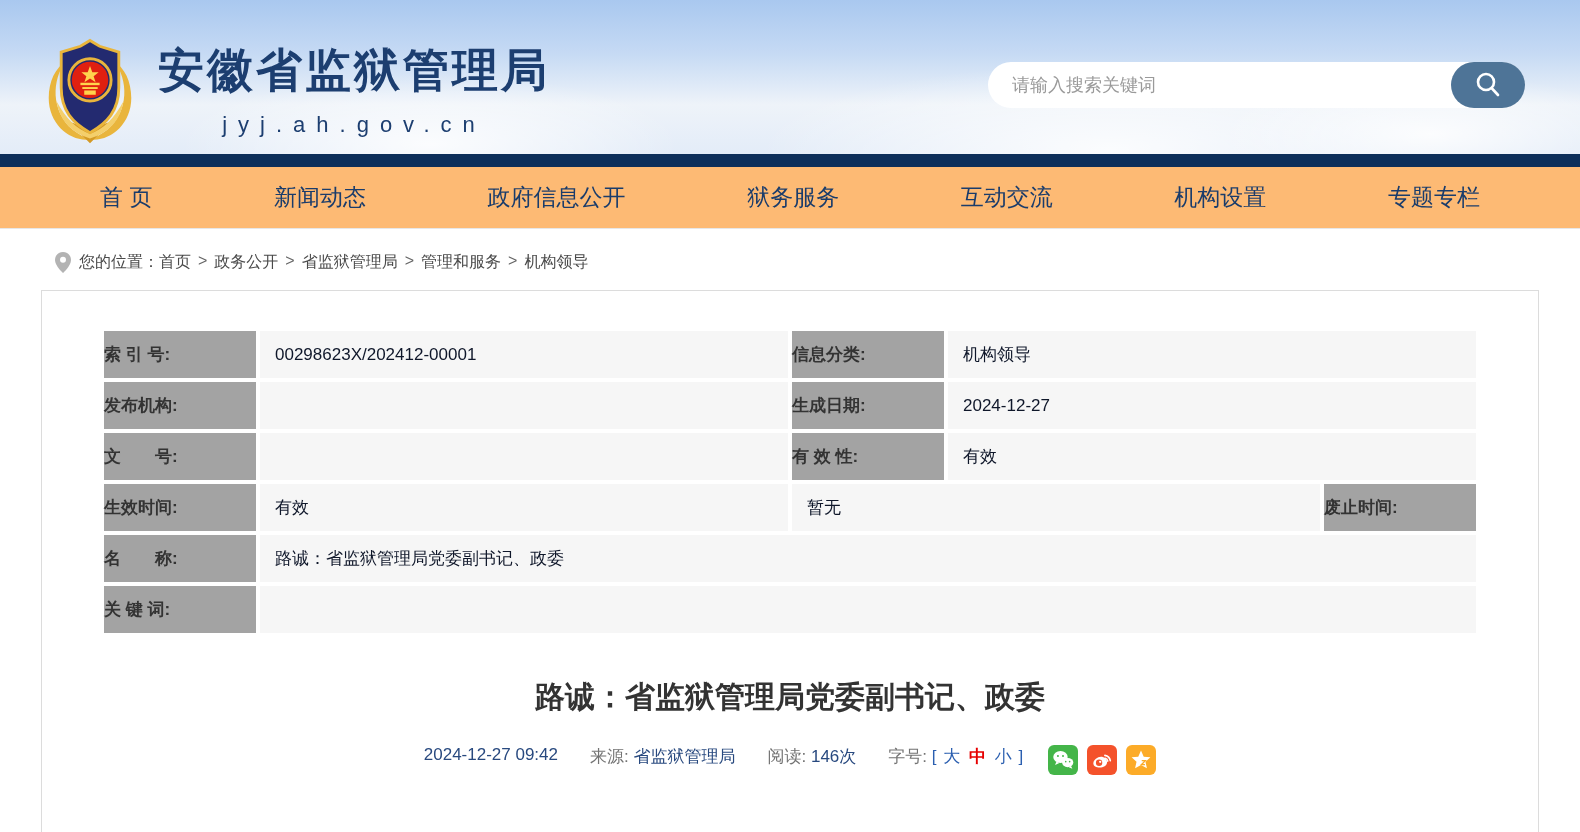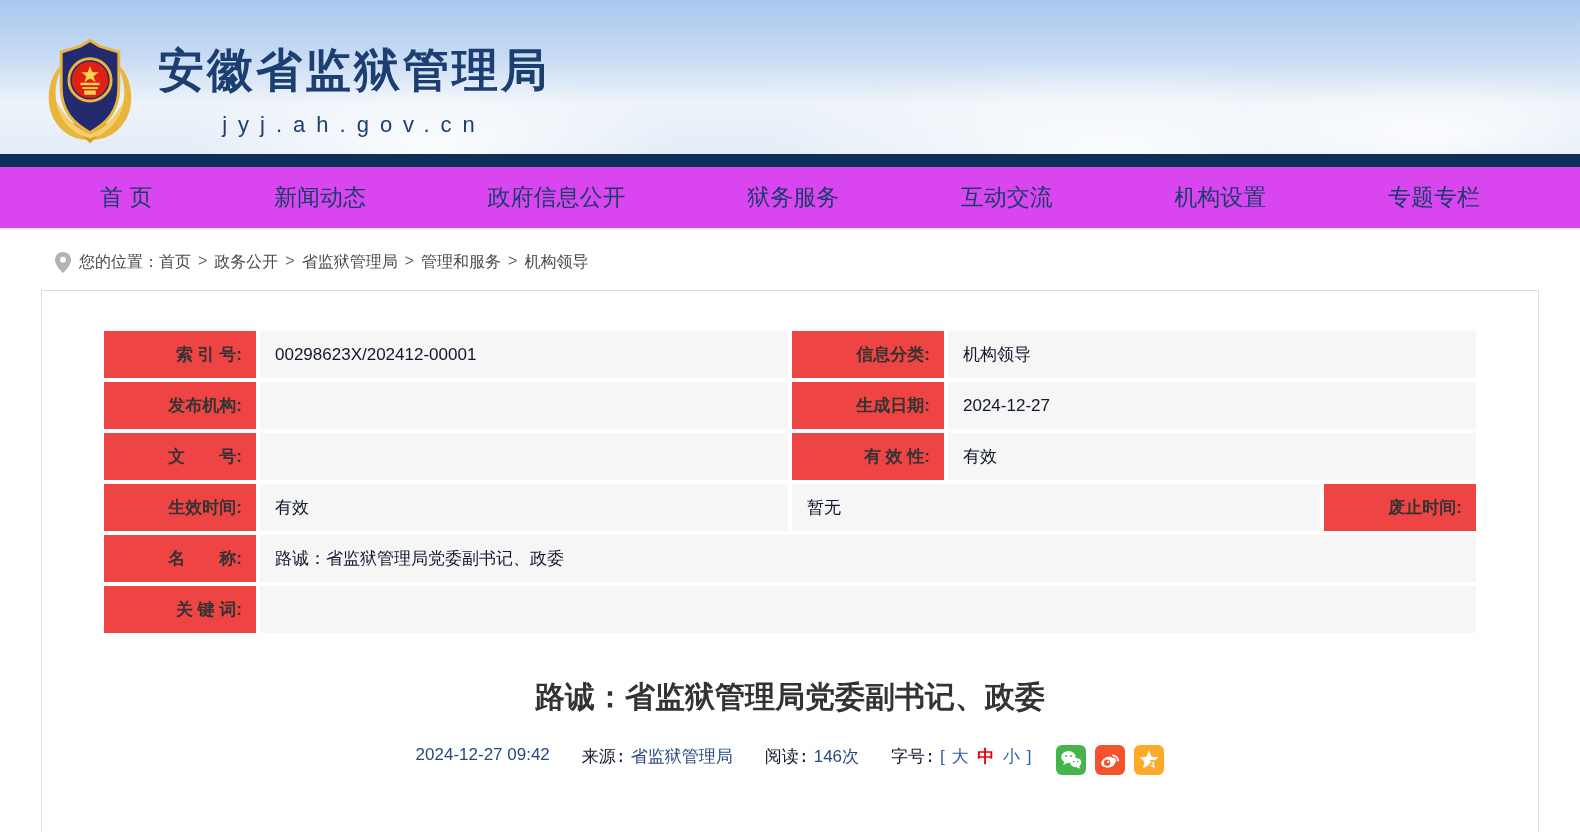--- a/index.html
+++ b/index.html
@@ -22,45 +22,45 @@
   .search-box { position:absolute; right:55px; top:62px; width:537px; height:46px;
                 background:#fff; border-radius:23px; display:flex; align-items:center; }
   .search-input { flex:1; height:100%; border:none; outline:none; background:transparent;
                   padding:0 20px 0 24px; font-size:18px; color:#333; border-radius:23px 0 0 23px; }
   .search-input::placeholder { color:#9a9a9a; }
   .search-btn { width:74px; height:46px; border:none; cursor:pointer; border-radius:23px;
                 background:#4e7497; display:flex; align-items:center; justify-content:center; }
 
   
   .navy-strip { height:13px; background:#0d2f5a; }
-  .main-nav { height:62px; background:#d946ef; border-bottom:1px solid #e7e7e7;
+  .main-nav { height:62px; background:#fdba74; border-bottom:1px solid #e7e7e7;
               display:flex; align-items:center; justify-content:space-between; padding:0 100px; }
   .nav-item { font-size:23px; color:#1a3c6b; text-decoration:none; cursor:pointer; white-space:nowrap; }
 
   
   .breadcrumb { display:flex; align-items:flex-start; padding:23px 12px 17px 55px; font-size:16px; color:#4a4a4a; }
   .pin-icon { width:16px; height:21px; margin-right:8px; flex:none; }
   .crumb { color:#4a4a4a; text-decoration:none; cursor:pointer; }
   .crumb-sep { margin:0 7px; color:#666; }
 
   
   .panel { margin:0 41px; border:1px solid #dcdcdc; background:#fff; height:600px; padding:40px 62px 0; }
 
   .irow { display:flex; height:47px; margin-bottom:4px; }
   .cell { line-height:47px; font-size:17px; }
   .cell + .cell { margin-left:4px; }
-  .lbl { width:152px; flex:none; background:#ef4444; color:#333; font-weight:bold;
-         text-align:right; padding-right:14px; }
+  .lbl { width:152px; flex:none; background:#a3a3a3; color:#333; font-weight:bold;
+         padding-right:14px; }
   .val { flex:1; background:#f6f6f6; color:#0f172a; padding-left:15px; white-space:nowrap; overflow:hidden; }
 
   .article-title { margin-top:44px; text-align:center; font-size:30px; font-weight:bold; color:#333; }
   .article-meta { margin-top:27px; display:flex; justify-content:center; align-items:flex-start;
                   font-size:17px; color:#28497f; }
   .meta-chunk { margin-right:32px; white-space:nowrap; }
-  .meta-label { color:#0f172a;font-family:Liberation Mono, monospace; }
+  .meta-label { color:#737373; }
   .meta-value { color:#28497f; }
   .fontsize-group { white-space:nowrap; margin-right:16px; }
   .fs-bracket { color:#2b5fb0; }
   .fs-opt { cursor:pointer; text-decoration:none; margin:0 2px; }
   .fs-large, .fs-small { color:#2b5fb0; }
   .fs-medium { color:#e60000; font-weight:bold; }
   .share-icons { display:flex; align-items:center; }
   .share-btn { width:30px; height:30px; border:none; border-radius:6px; margin-left:9px;
                cursor:pointer; display:flex; align-items:center; justify-content:center; padding:0; }
   .share-wechat { background:#44b549; }
@@ -88,20 +88,29 @@
       <rect x="40" y="51" width="20" height="2.5" fill="#ffd34d"></rect>
       <rect x="42" y="55.5" width="16" height="2" fill="#ffd34d"></rect>
       <rect x="44" y="59" width="12" height="4.5" fill="#ffd34d"></rect>
     </svg>
     <div class="title-block">
       <div class="site-title">安徽省监狱管理局</div>
       <div class="site-domain">jyj.ah.gov.cn</div>
     </div>
   </div>
 
+  <div class="search-box">
+    <input class="search-input" type="text" placeholder="请输入搜索关键词" style="">
+    <button class="search-btn">
+      <svg width="30" height="30" viewBox="0 0 30 30">
+        <circle cx="13" cy="12" r="8" fill="none" stroke="#fff" stroke-width="2.6"></circle>
+        <line x1="19" y1="18.5" x2="25" y2="25" stroke="#fff" stroke-width="2.6" stroke-linecap="round"></line>
+      </svg>
+    </button>
+  </div>
 </header>
 
 <div class="navy-strip"></div>
 
 <nav class="main-nav">
   <a class="nav-item">首 页</a>
   <a class="nav-item">新闻动态</a>
   <a class="nav-item">政府信息公开</a>
   <a class="nav-item">狱务服务</a>
   <a class="nav-item">互动交流</a>

